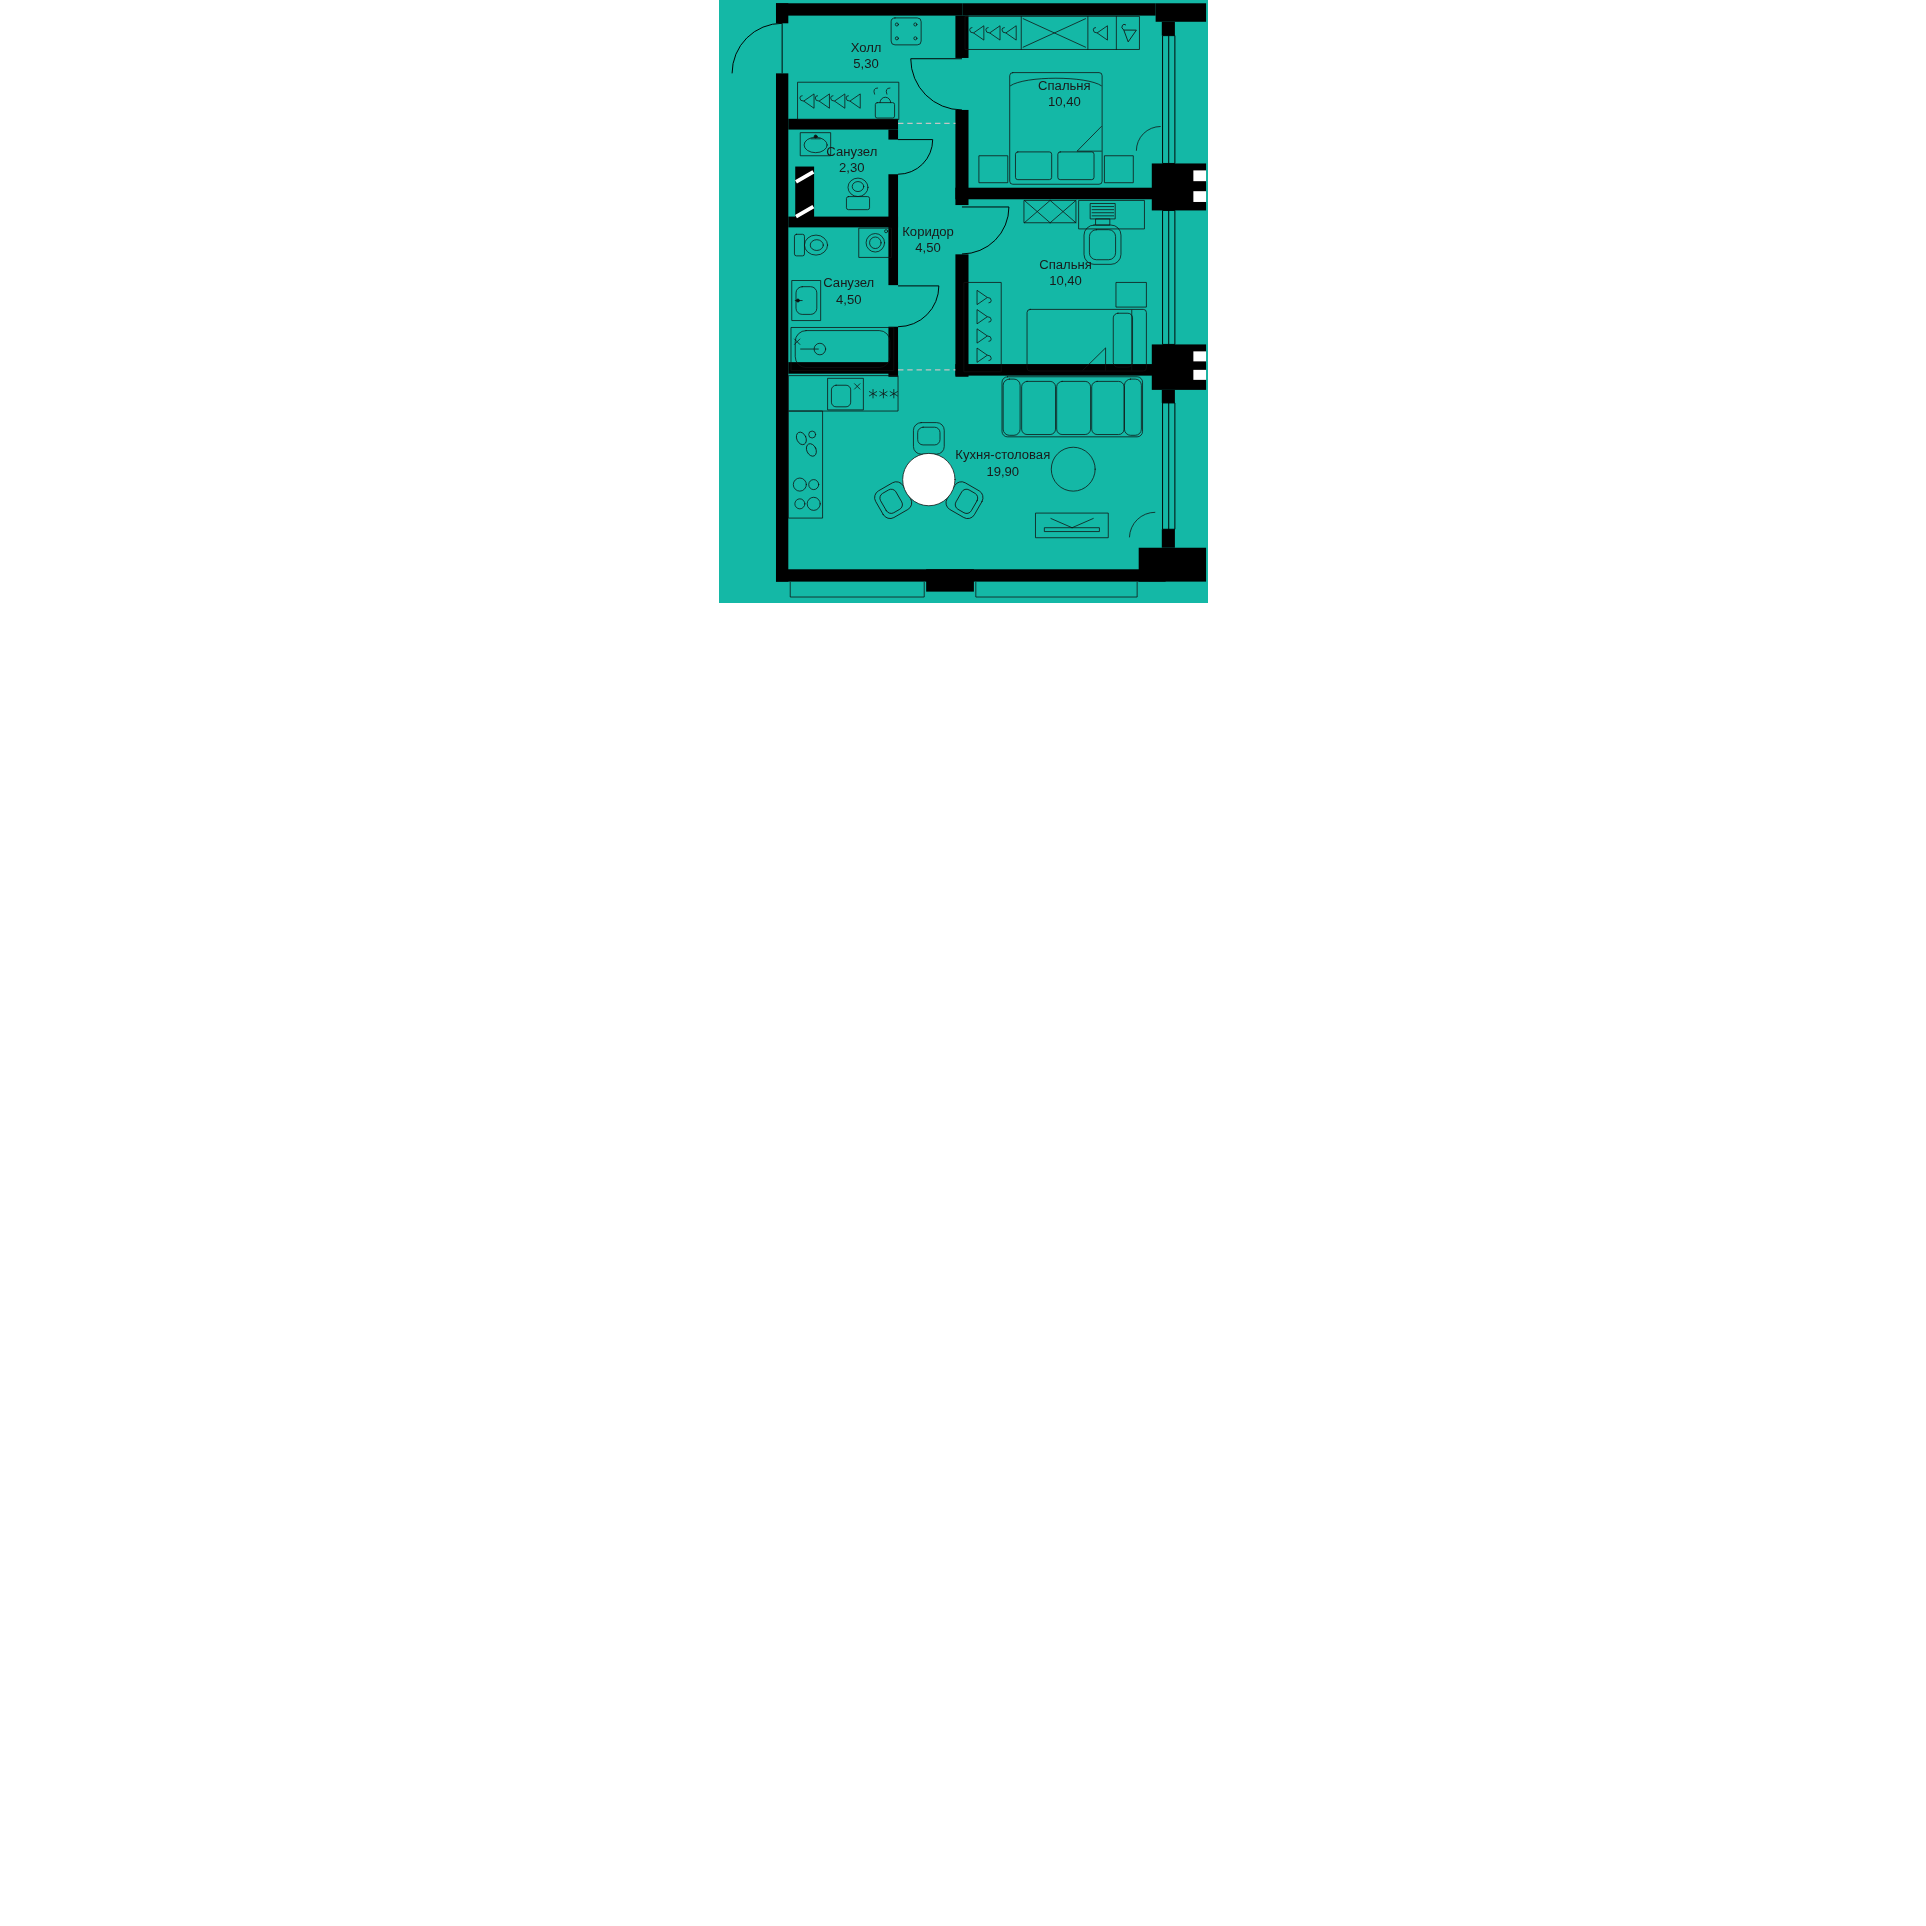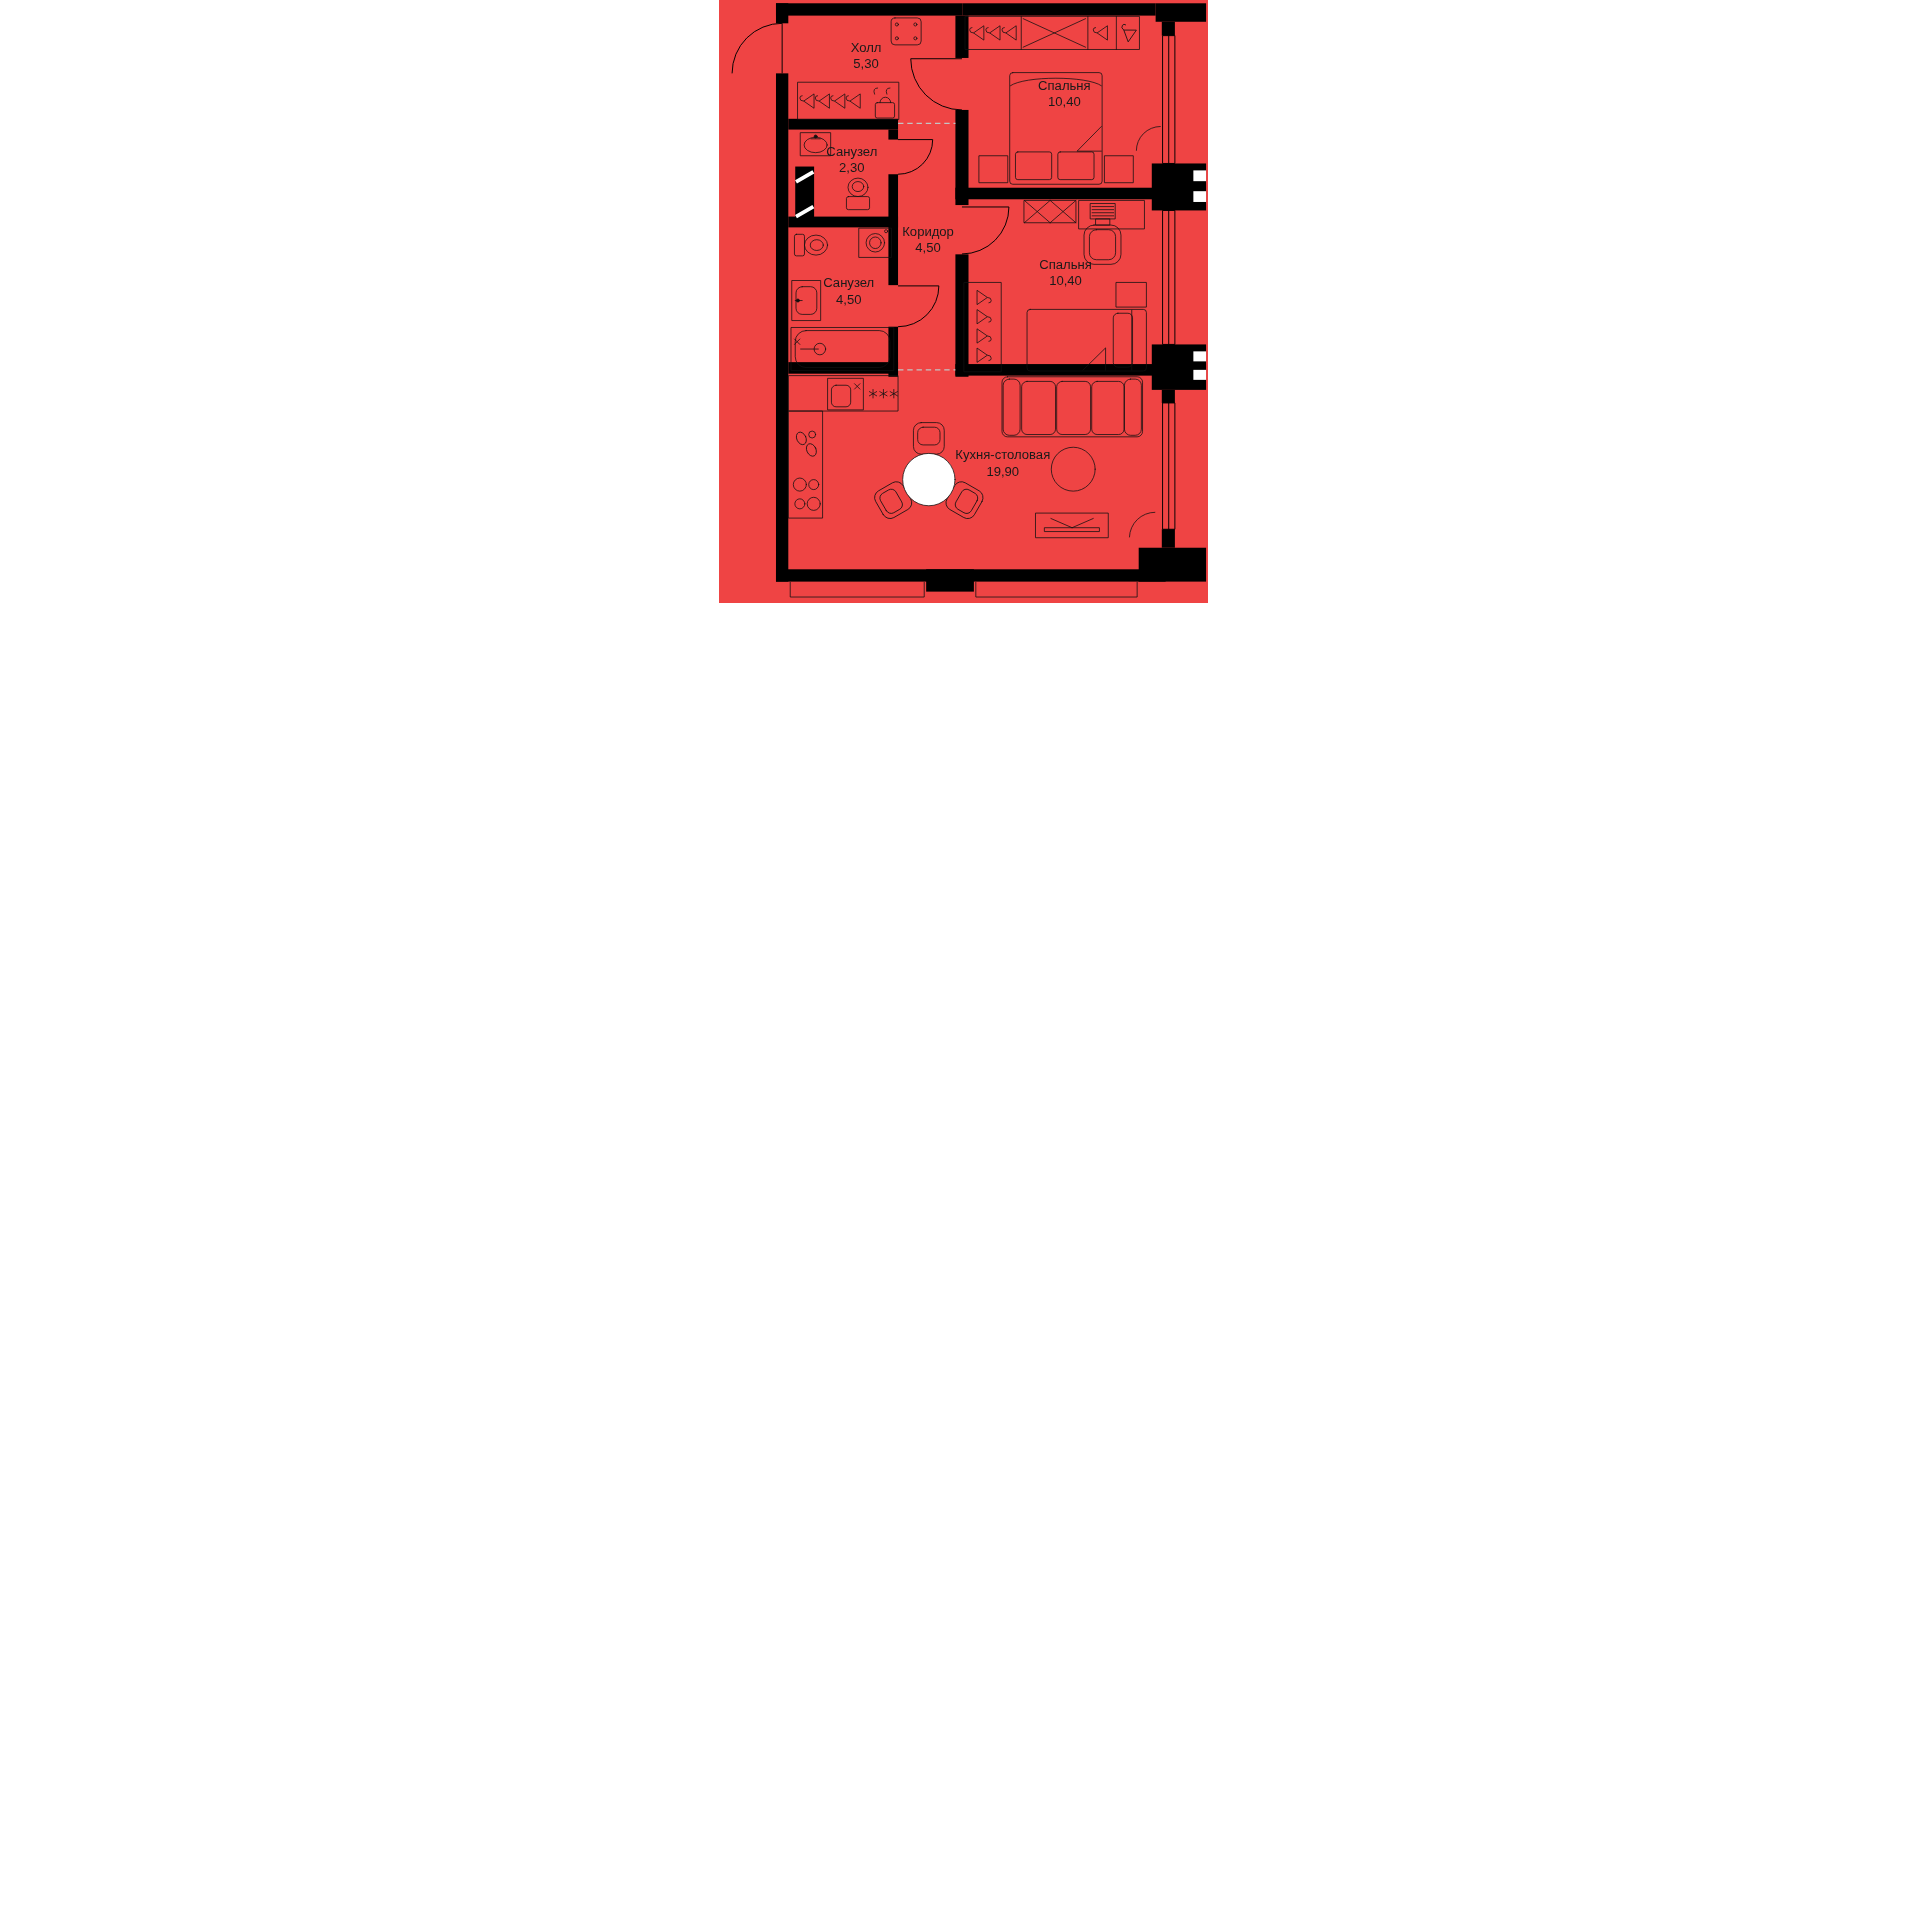--- a/index.html
+++ b/index.html
@@ -1,17 +1,17 @@
 <!DOCTYPE html>
 <html style="font-size:6.2px"><head>
 <meta charset="utf-8">
 <style>
   html,body{margin:0;padding:0;background:#ffffff;}
   body{display:flex;justify-content:center;}
-  .plan-wrap{width:489px;height:603px;background:#ef4444;}
+  .plan-wrap{width:489px;height:603px;background:#14b8a6;}
   svg{width:100%;height:100%;display:block;}
   .room-name,.room-area{
     font-family:"Liberation Sans",sans-serif;
     font-size:34px;
     fill:#1a1a1a;
     text-anchor:middle;
   }
 </style>
 </head>
 <body>

